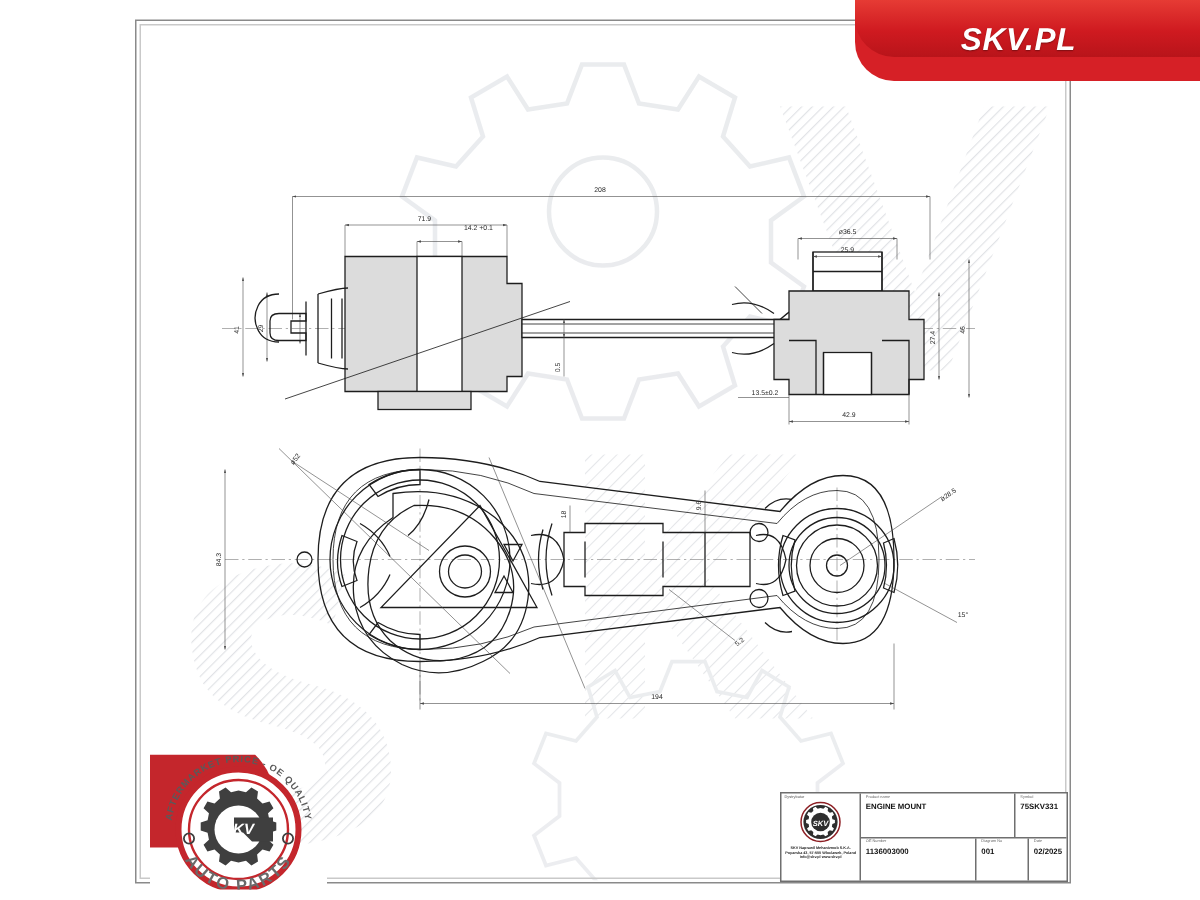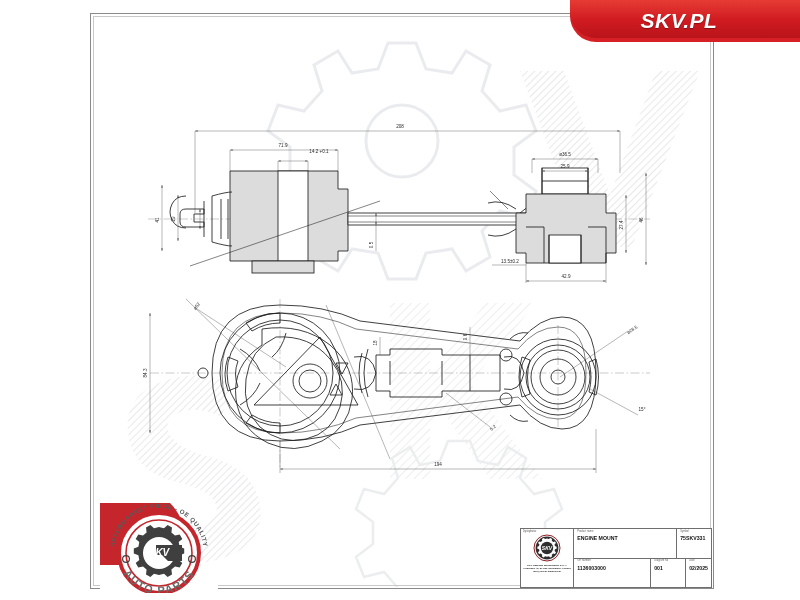--- a/index.html
+++ b/index.html
@@ -2,21 +2,21 @@
 <html><head>
 <meta charset="utf-8">
 <style>
   html,body{margin:0;padding:0;background:#ffffff;}
   body{width:800px;height:600px;overflow:hidden;
        font-family:"Liberation Sans",sans-serif;color:#1a1a1a;}
 
   #page{position:relative;width:800px;height:600px;background:#fff;}
 
   
-  .banner{position:absolute;top:0;right:0;width:230px;height:42px;
+  .banner{position:absolute;top:0;right:0;width:230px;height:54px;
           background:#d62026;display:flex;align-items:center;justify-content:center;
           border-bottom-left-radius:26px;overflow:hidden;}
   .banner-inner{position:absolute;top:0;right:0;width:230px;height:38px;
           background:linear-gradient(180deg,#e63b34 0%,#cf1a20 55%,#b8141a 100%);
           border-bottom-left-radius:26px;}
   .banner-txt{position:relative;color:#fff;font-weight:bold;font-style:italic;
           font-size:21px;letter-spacing:0.5px;
           text-shadow:0 1px 1px rgba(0,0,0,.35);padding-right:12px;}
 
   

